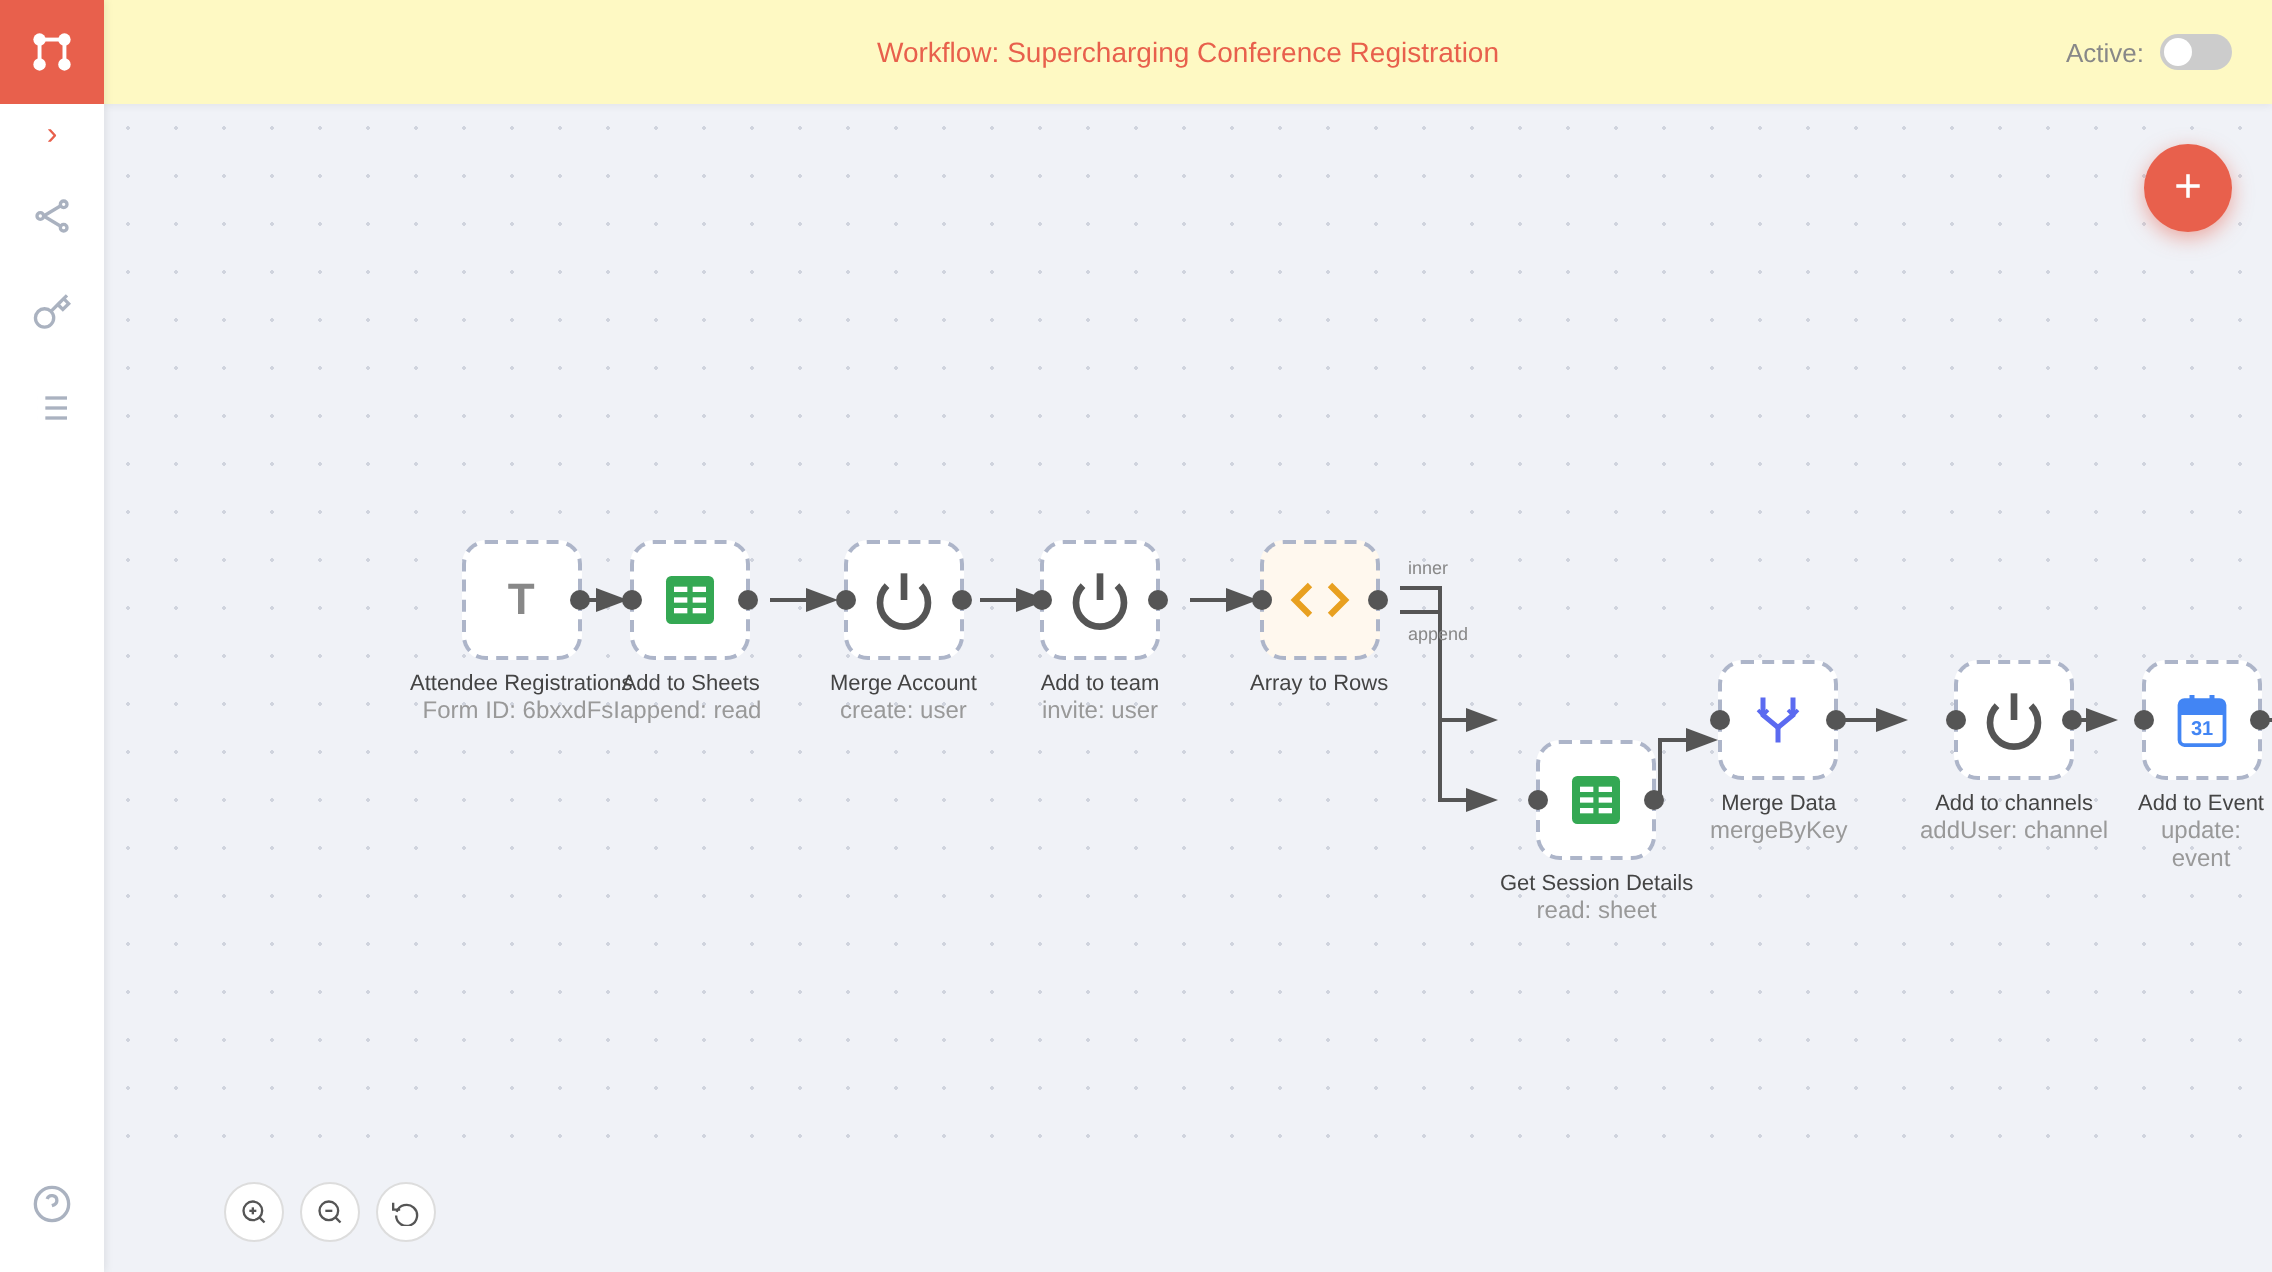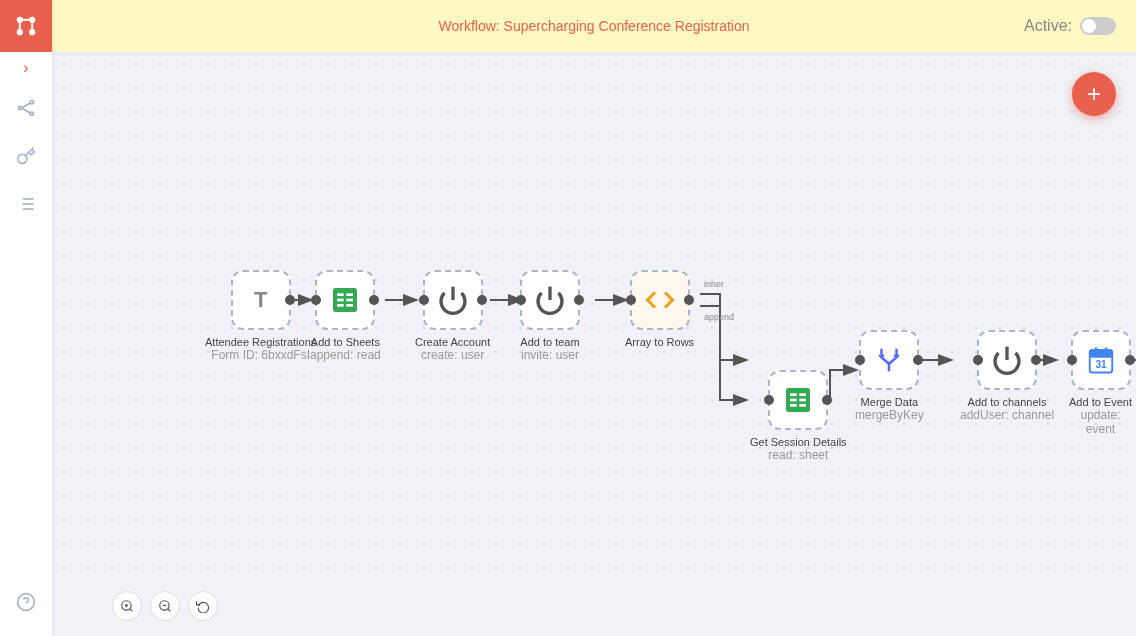--- a/index.html
+++ b/index.html
@@ -78,21 +78,21 @@
     .header-title span {
       color: #e8604c;
       font-weight: 500;
     }
     .header-right {
       display: flex;
       align-items: center;
       gap: 8px;
     }
     .header-active-label {
-      font-size: 16px;
+      font-size: 13px;
       color: #888;
     }
     .toggle-switch {
       width: 36px;
       height: 18px;
       background: #ccc;
       border-radius: 9px;
       position: relative;
       cursor: pointer;
     }
@@ -390,21 +390,21 @@
       <div class="node-box" style="border-style:dashed;">
         <div class="node-dot node-dot-left"></div>
 
         <svg width="32" height="32" viewBox="0 0 24 24" fill="none" stroke="#555" stroke-width="2.5">
           <path d="M18.36 6.64a9 9 0 1 1-12.73 0"></path>
           <line x1="12" y1="2" x2="12" y2="12"></line>
         </svg>
         <div class="node-dot"></div>
       </div>
       <div class="node-label">
-        <span class="name">Create Account</span>
+        <span class="name">Merge Account</span>
         <span class="sub">create: user</span>
       </div>
     </div>
 
     <div class="node" style="left:468px; top:218px;">
       <div class="node-box" style="border-style:dashed;">
         <div class="node-dot node-dot-left"></div>
         <svg width="32" height="32" viewBox="0 0 24 24" fill="none" stroke="#555" stroke-width="2.5">
           <path d="M18.36 6.64a9 9 0 1 1-12.73 0"></path>
           <line x1="12" y1="2" x2="12" y2="12"></line>

